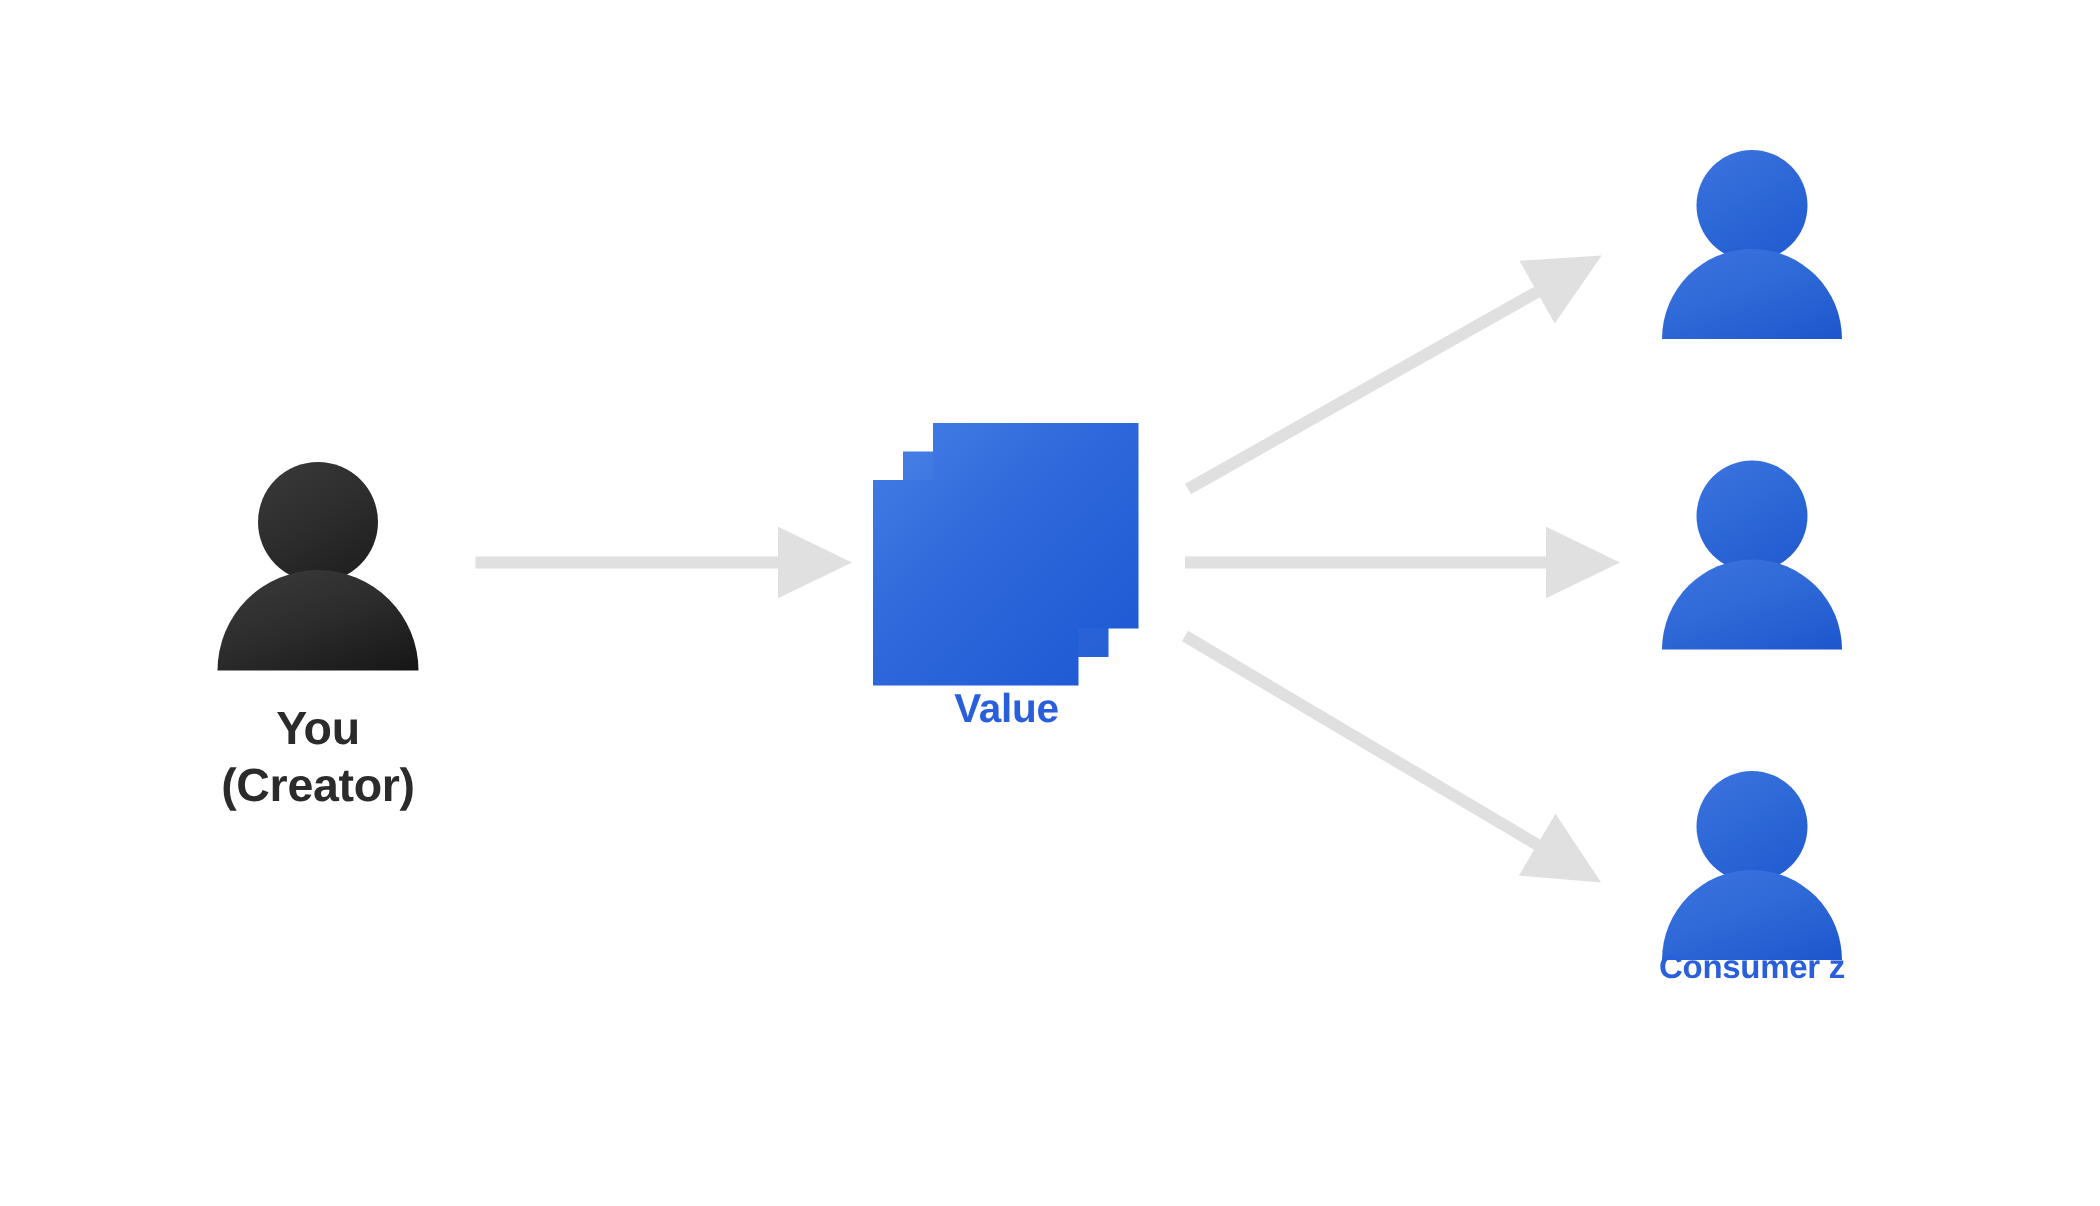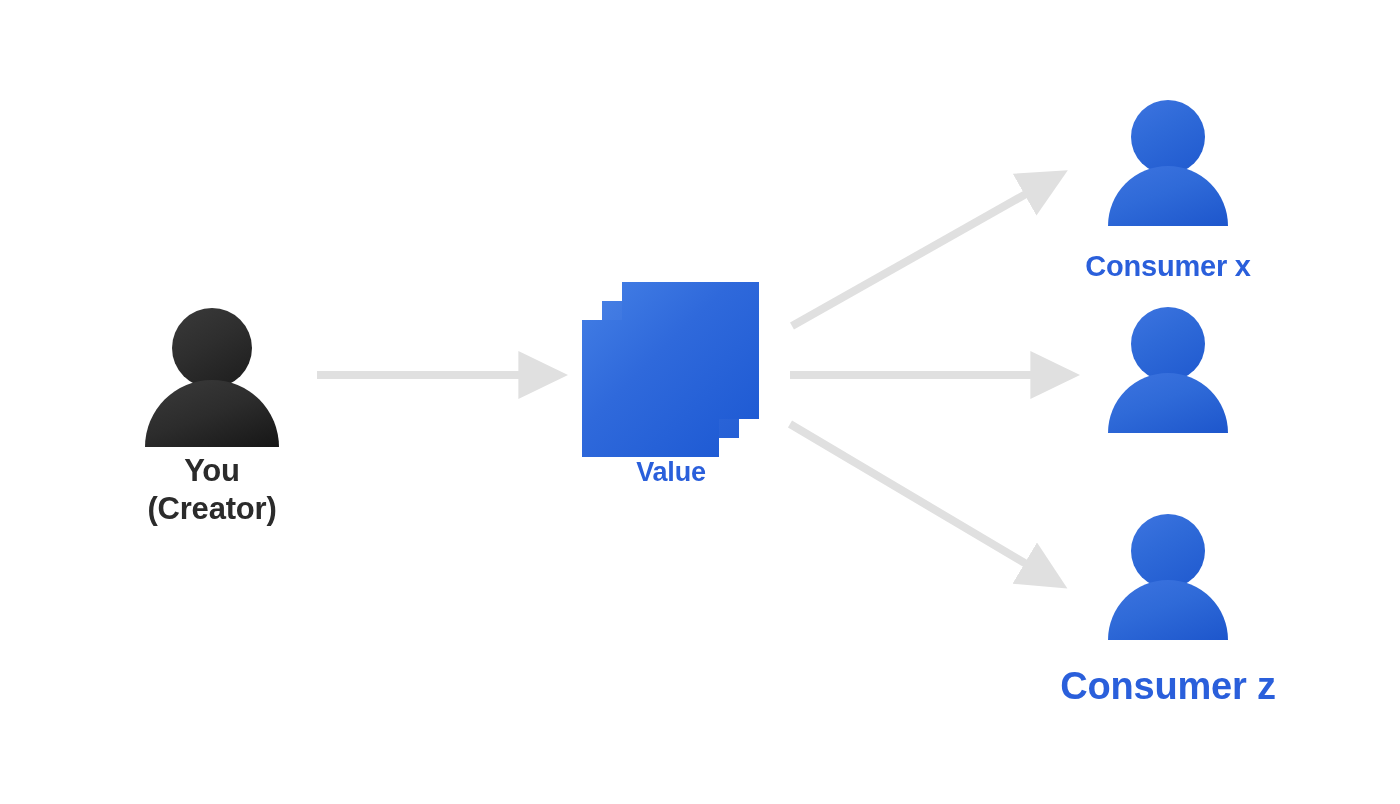--- a/index.html
+++ b/index.html
@@ -90,21 +90,21 @@
   .value-stack .sheet.front  { left: 0px;  top: 38px; }
   
   .label {
     position: absolute;
     text-align: center;
     font-weight: bold;
     white-space: pre-line;
     letter-spacing: -0.2px;
     line-height: 1.22;
   }
-  .label-dark { color: #2b2b2b; }
+  .label-dark { color: #2b2b2b; margin-top: 15px; }
   .label-blue { color: #2a5fdb; }
   
   .arrow-layer {
     position: absolute;
     left: 0;
     top: 0;
     width: 1400px;
     height: 804px;
     pointer-events: none;
   }
@@ -147,30 +147,29 @@
     </div>
   </div>
   <div class="label label-blue" style="left:521px; top:456px; width:300px; font-size:27px;">Value</div>
 
   <div class="node" style="left:1108px; top:100px;">
     <div class="person consumer-icon">
       <div class="head"></div>
       <div class="body"></div>
     </div>
   </div>
-  <div class="label label-blue" style="left:1018px; top:249px; width:300px; font-size:29px;">Consumer x</div>
 
   <div class="node" style="left:1108px; top:307px;">
     <div class="person consumer-icon">
       <div class="head"></div>
       <div class="body"></div>
     </div>
   </div>
 
   <div class="node" style="left:1108px; top:514px;">
     <div class="person consumer-icon">
       <div class="head"></div>
       <div class="body"></div>
     </div>
   </div>
-  <div class="label label-blue" style="left:1018px; top:663px; width:300px; font-size:38px;">Consumer z</div>
+  <div class="label label-blue" style="left:1018px; top:632px; width:300px; font-size:22px;">Consumer z</div>
 
 </div>
 
 </body></html>

